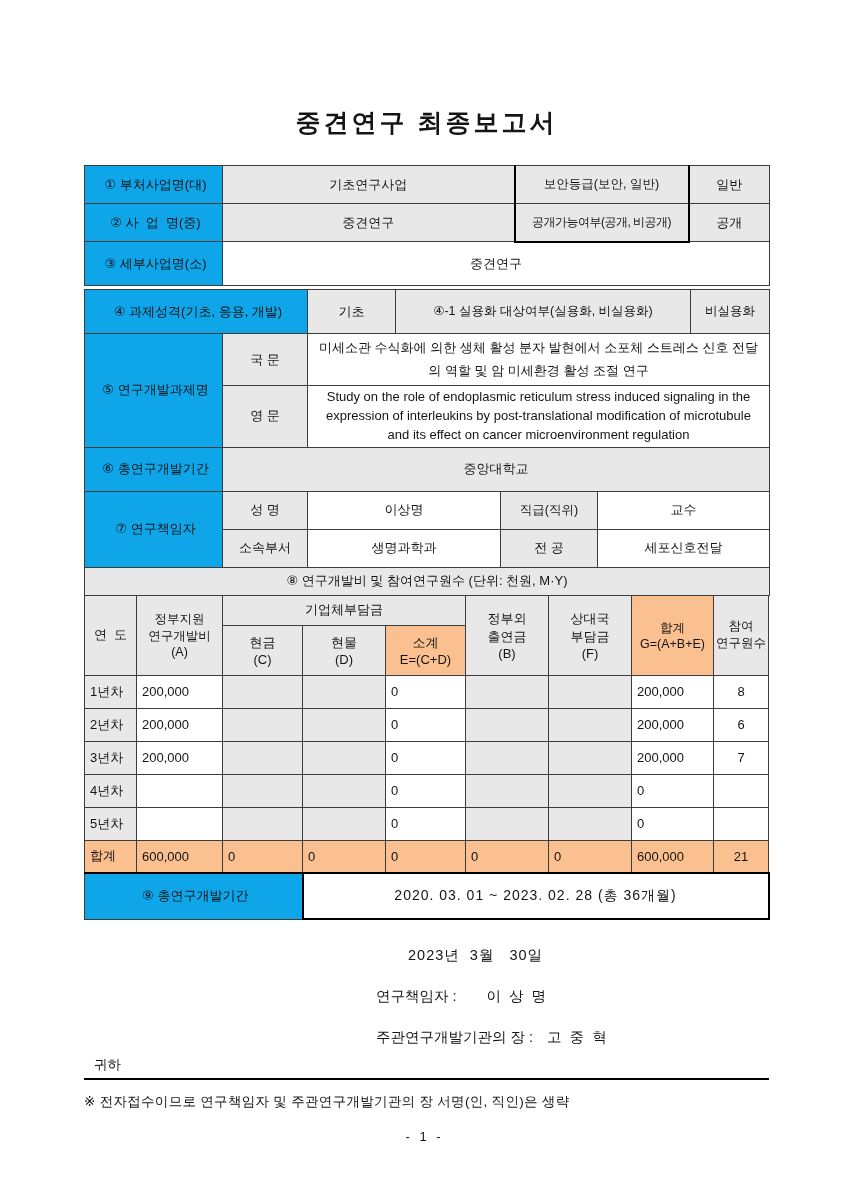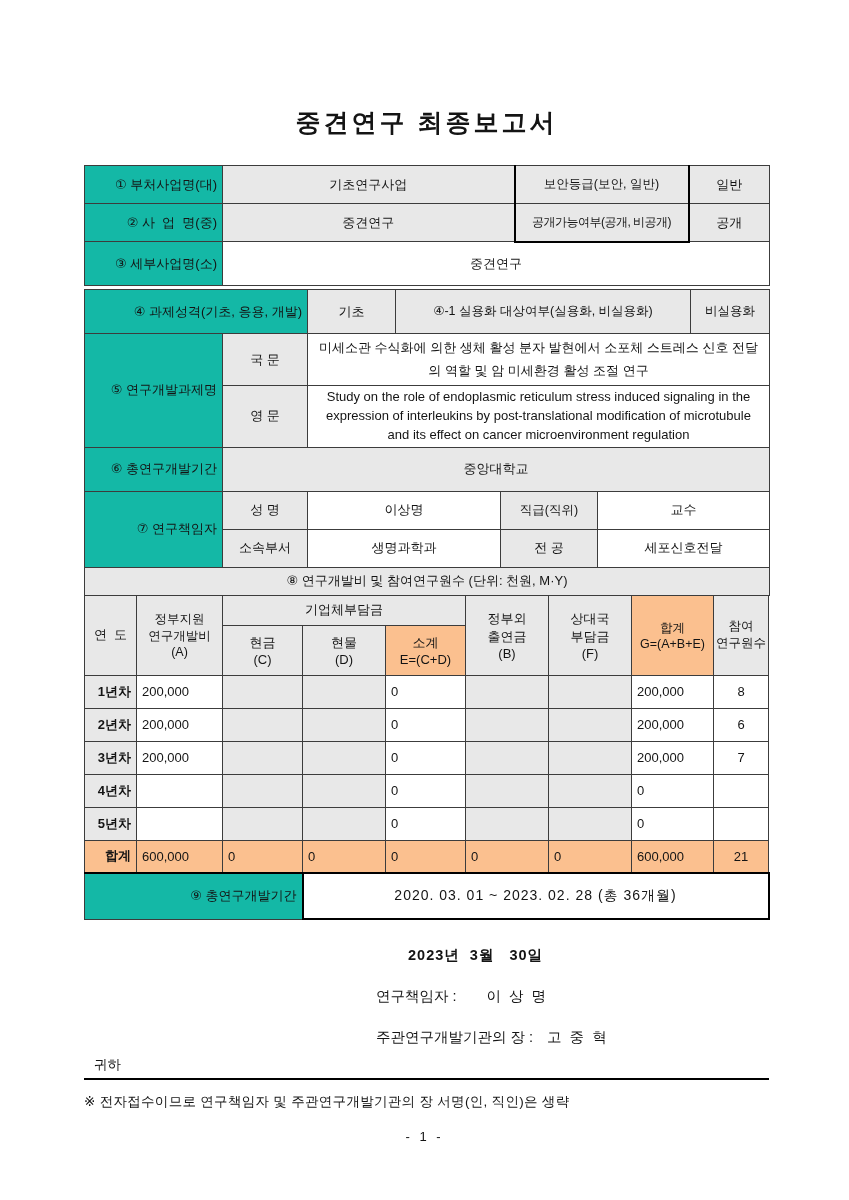--- a/index.html
+++ b/index.html
@@ -13,49 +13,49 @@
   .title { margin-top:94px; margin-bottom:26px; text-align:center;
            font-size:25px; font-weight:bold; letter-spacing:3px; }
 
   table { border-collapse:collapse; table-layout:fixed; width:685px; }
   td { border:1px solid #3c3c3c; font-size:13px; padding:0 5px;
        overflow:hidden; vertical-align:middle; }
   .tbl { border:1.5px solid #000; }
   .gap { height:3px; }
   .stack { margin-top:-1px; }
 
-  .lbl   { background:#14b8a6; text-align:right; padding-left:9px; }
+  .lbl   { background:#0ea5e9; text-align:center; padding-left:9px; }
   .lblc  { background:#e8e8e8; text-align:center; }
   .val   { text-align:center; background:#ffffff;margin-top:22px; }
   .gray  { background:#e8e8e8; }
   .orange{ background:#fbc08f; }
   .num   { text-align:left; padding-right:7px; background:#ffffff; }
   .cnt   { text-align:center; background:#ffffff; }
-  .yr    { background:#e8e8e8; text-align:right;font-weight:bold; }
+  .yr    { background:#e8e8e8; text-align:left; }
   .gcell { background:#e8e8e8; }
   .pre   { white-space:pre-wrap; }
   .tight { font-size:12px; letter-spacing:-0.5px; padding:0 1px; }
   .snug  { padding:0 2px; font-size:12.5px; }
   .eng   { font-size:13px; line-height:1.45; padding:2px 8px; }
   .kor   { line-height:1.7; padding:2px 8px; }
 
   .thickL { border-left:2px solid #000; }
   .thickR { border-right:2px solid #000; }
   .thickB { border-bottom:2px solid #000; }
   .thickbox { border:2.5px solid #000; font-size:14px; letter-spacing:1px; }
   .trow td { background:#fbc08f; border-bottom:2.5px solid #000; }
 
   tr.h38 { height:38px; } tr.h30 { height:44px; } tr.h52 { height:52px; }
   tr.h58 { height:58px; } tr.h28 { height:28px; } tr.h33 { height:33px; }
   tr.h46 { height:46px; } tr.hg30 { height:30px; } tr.hg50 { height:50px; }
 
   .statement { margin-top:14px; font-size:14px; line-height:1.55;
                text-align:justify; word-spacing:1.5px; }
   .date { margin-top:26px; margin-left:324px; font-size:14.5px;
-          letter-spacing:1px; white-space:pre-wrap;font-weight:bold; }
+          letter-spacing:1px; white-space:pre-wrap; }
   .sigrow { margin-top:22px; margin-left:292px; font-size:14.5px;
             display:flex; white-space:pre-wrap; }
   .sigrow .nm { margin-left:14px; letter-spacing:2px; }
   .sigrow .nm-wide { margin-left:30px; letter-spacing:2px; }
   .minister-line { margin-top:9px; display:flex; align-items:baseline; }
   .minister { font-size:19px; letter-spacing:2.5px; }
   .gwiha { font-size:13.5px; margin-left:10px; }
   .rule { border-top:2px solid #000; margin-top:4px; }
   .note { margin-top:13px; font-size:13.5px; letter-spacing:0.3px; }
   .pagenum { position:absolute; bottom:56px; left:0; width:100%;

